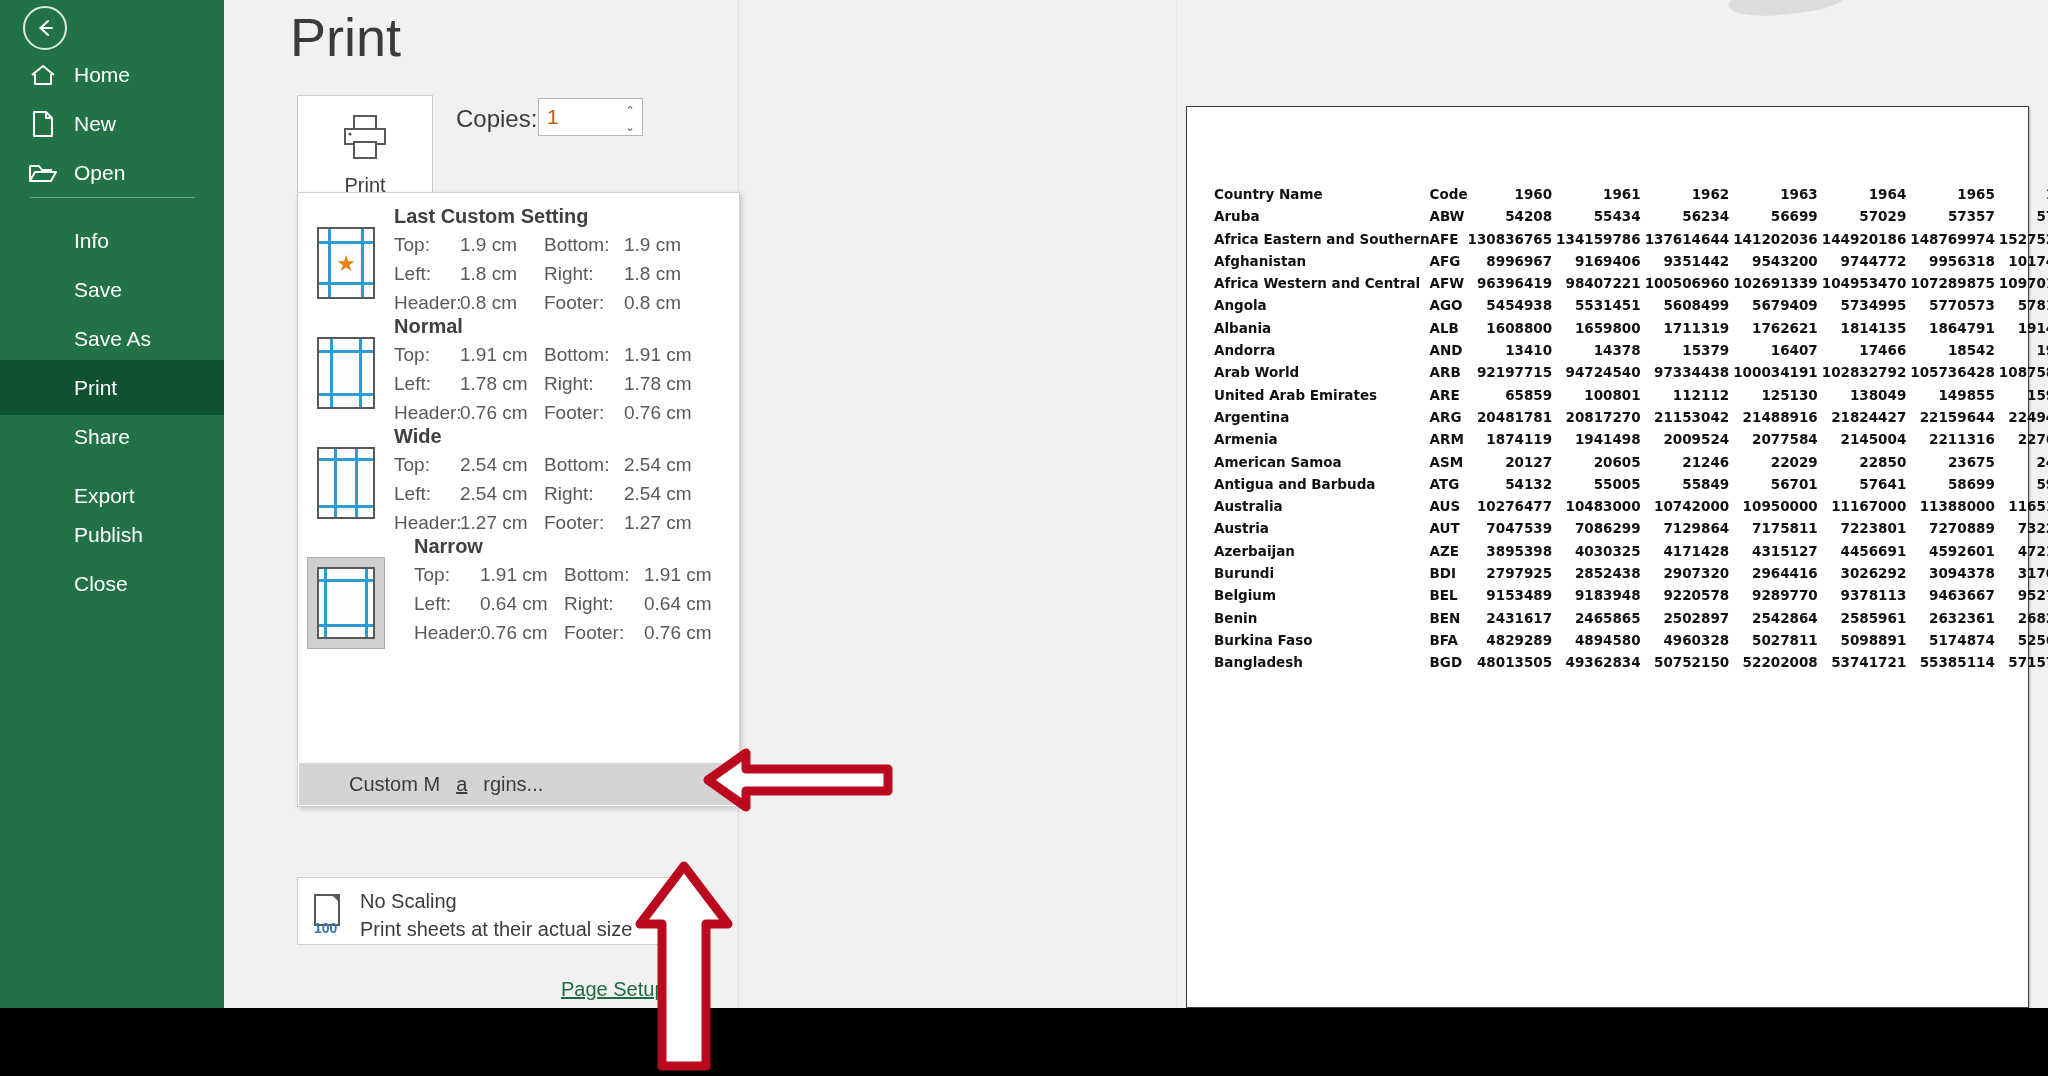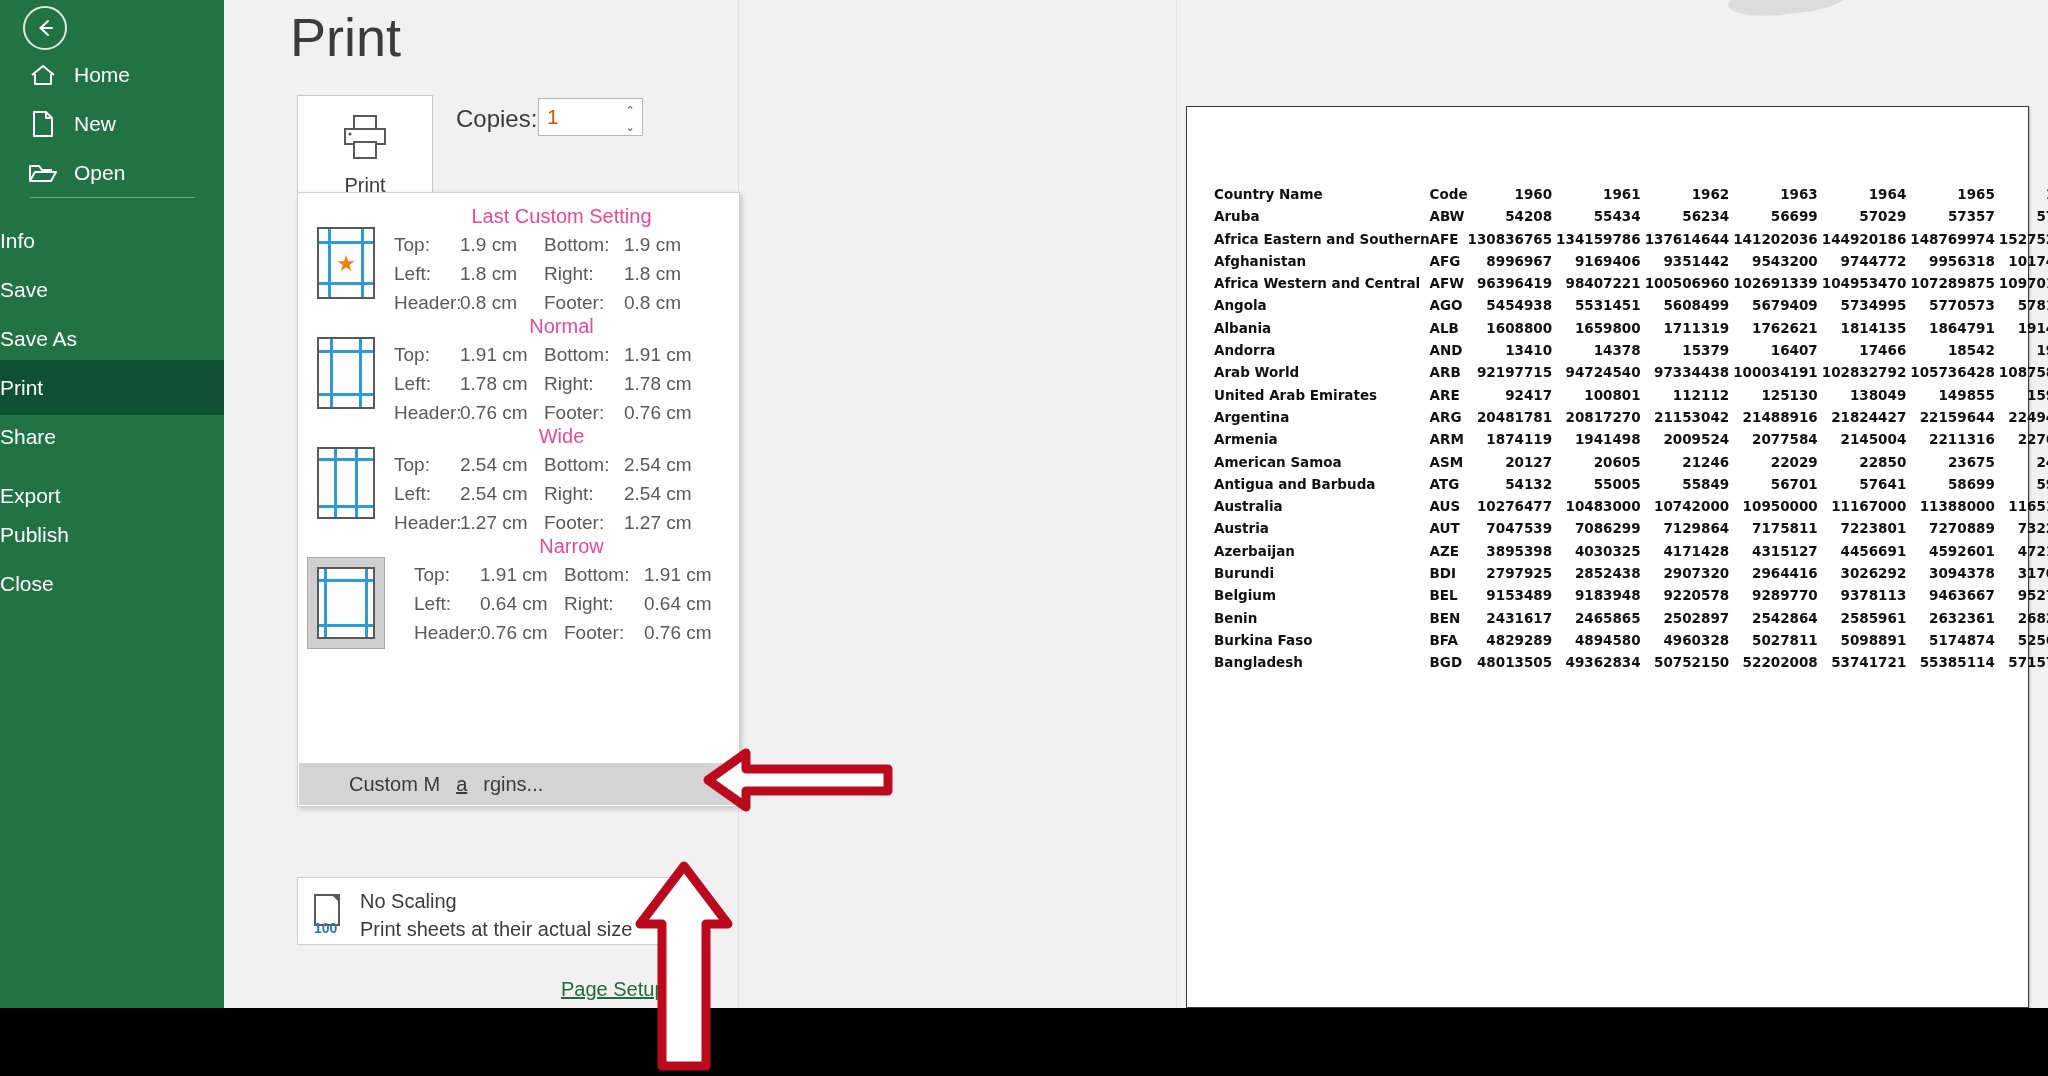--- a/index.html
+++ b/index.html
@@ -40,21 +40,21 @@
     position: absolute; left: 0; width: 224px; height: 55px;
     display: flex; align-items: center;
     color: #ffffff; font-size: 21px; cursor: pointer;
   }
   .nav-item .nav-icon {
     width: 34px; height: 34px; margin-left: 26px; margin-right: 14px;
     display: flex; align-items: center; justify-content: center;
     flex: 0 0 34px;
   }
   .nav-item .nav-label { white-space: nowrap; }
-  .nav-item.no-icon .nav-label { }
+  .nav-item.no-icon .nav-label { margin-left: 74px; }
   .nav-item.selected { background: #0f5132; }
   .nav-sep {
     position: absolute; left: 30px; top: 197px; width: 165px; height: 1px;
     background: rgba(255,255,255,.35);
   }
 
   
   .print-title {
     position: absolute; left: 290px; top: 6px;
     font-size: 54px; font-weight: 300; color: #3b3b3b;
@@ -134,23 +134,22 @@
   .thumb-sel {
     background: #cfcfcf; border: 1px solid #aaaaaa;
     padding: 9px; display: inline-block;
   }
   .star {
     position: absolute; left: 50%; top: 52%; transform: translate(-50%,-50%);
     font-size: 22px; color: #e8820c; line-height: 1;
   }
   .margin-body { flex: 1; padding-right: 10px; }
   .margin-name {
-    font-size: 20px; font-weight: normal; color: #ec4899;
+    font-size: 20px; font-weight: bold; color: #404040;
     margin-bottom: 3px;
-    text-align: center;
   }
   .margin-grid {
     display: grid;
     grid-template-columns: 66px 84px 80px auto;
     font-size: 19px; color: #595959; line-height: 1.52;
   }
   .margin-grid .k { }
   .margin-grid .v { }
 
   .custom-margins {
@@ -588,21 +587,21 @@
             <td class="c-num">94724540</td>
             <td class="c-num">97334438</td>
             <td class="c-num">100034191</td>
             <td class="c-num">102832792</td>
             <td class="c-num">105736428</td>
             <td class="c-num">108758634</td>
           </tr>
           <tr>
             <td class="c-name">United Arab Emirates</td>
             <td class="c-code">ARE</td>
-            <td class="c-num">92417</td>
+            <td class="c-num">65859</td>
             <td class="c-num">100801</td>
             <td class="c-num">112112</td>
             <td class="c-num">125130</td>
             <td class="c-num">138049</td>
             <td class="c-num">149855</td>
             <td class="c-num">159979</td>
           </tr>
           <tr>
             <td class="c-name">Argentina</td>
             <td class="c-code">ARG</td>

